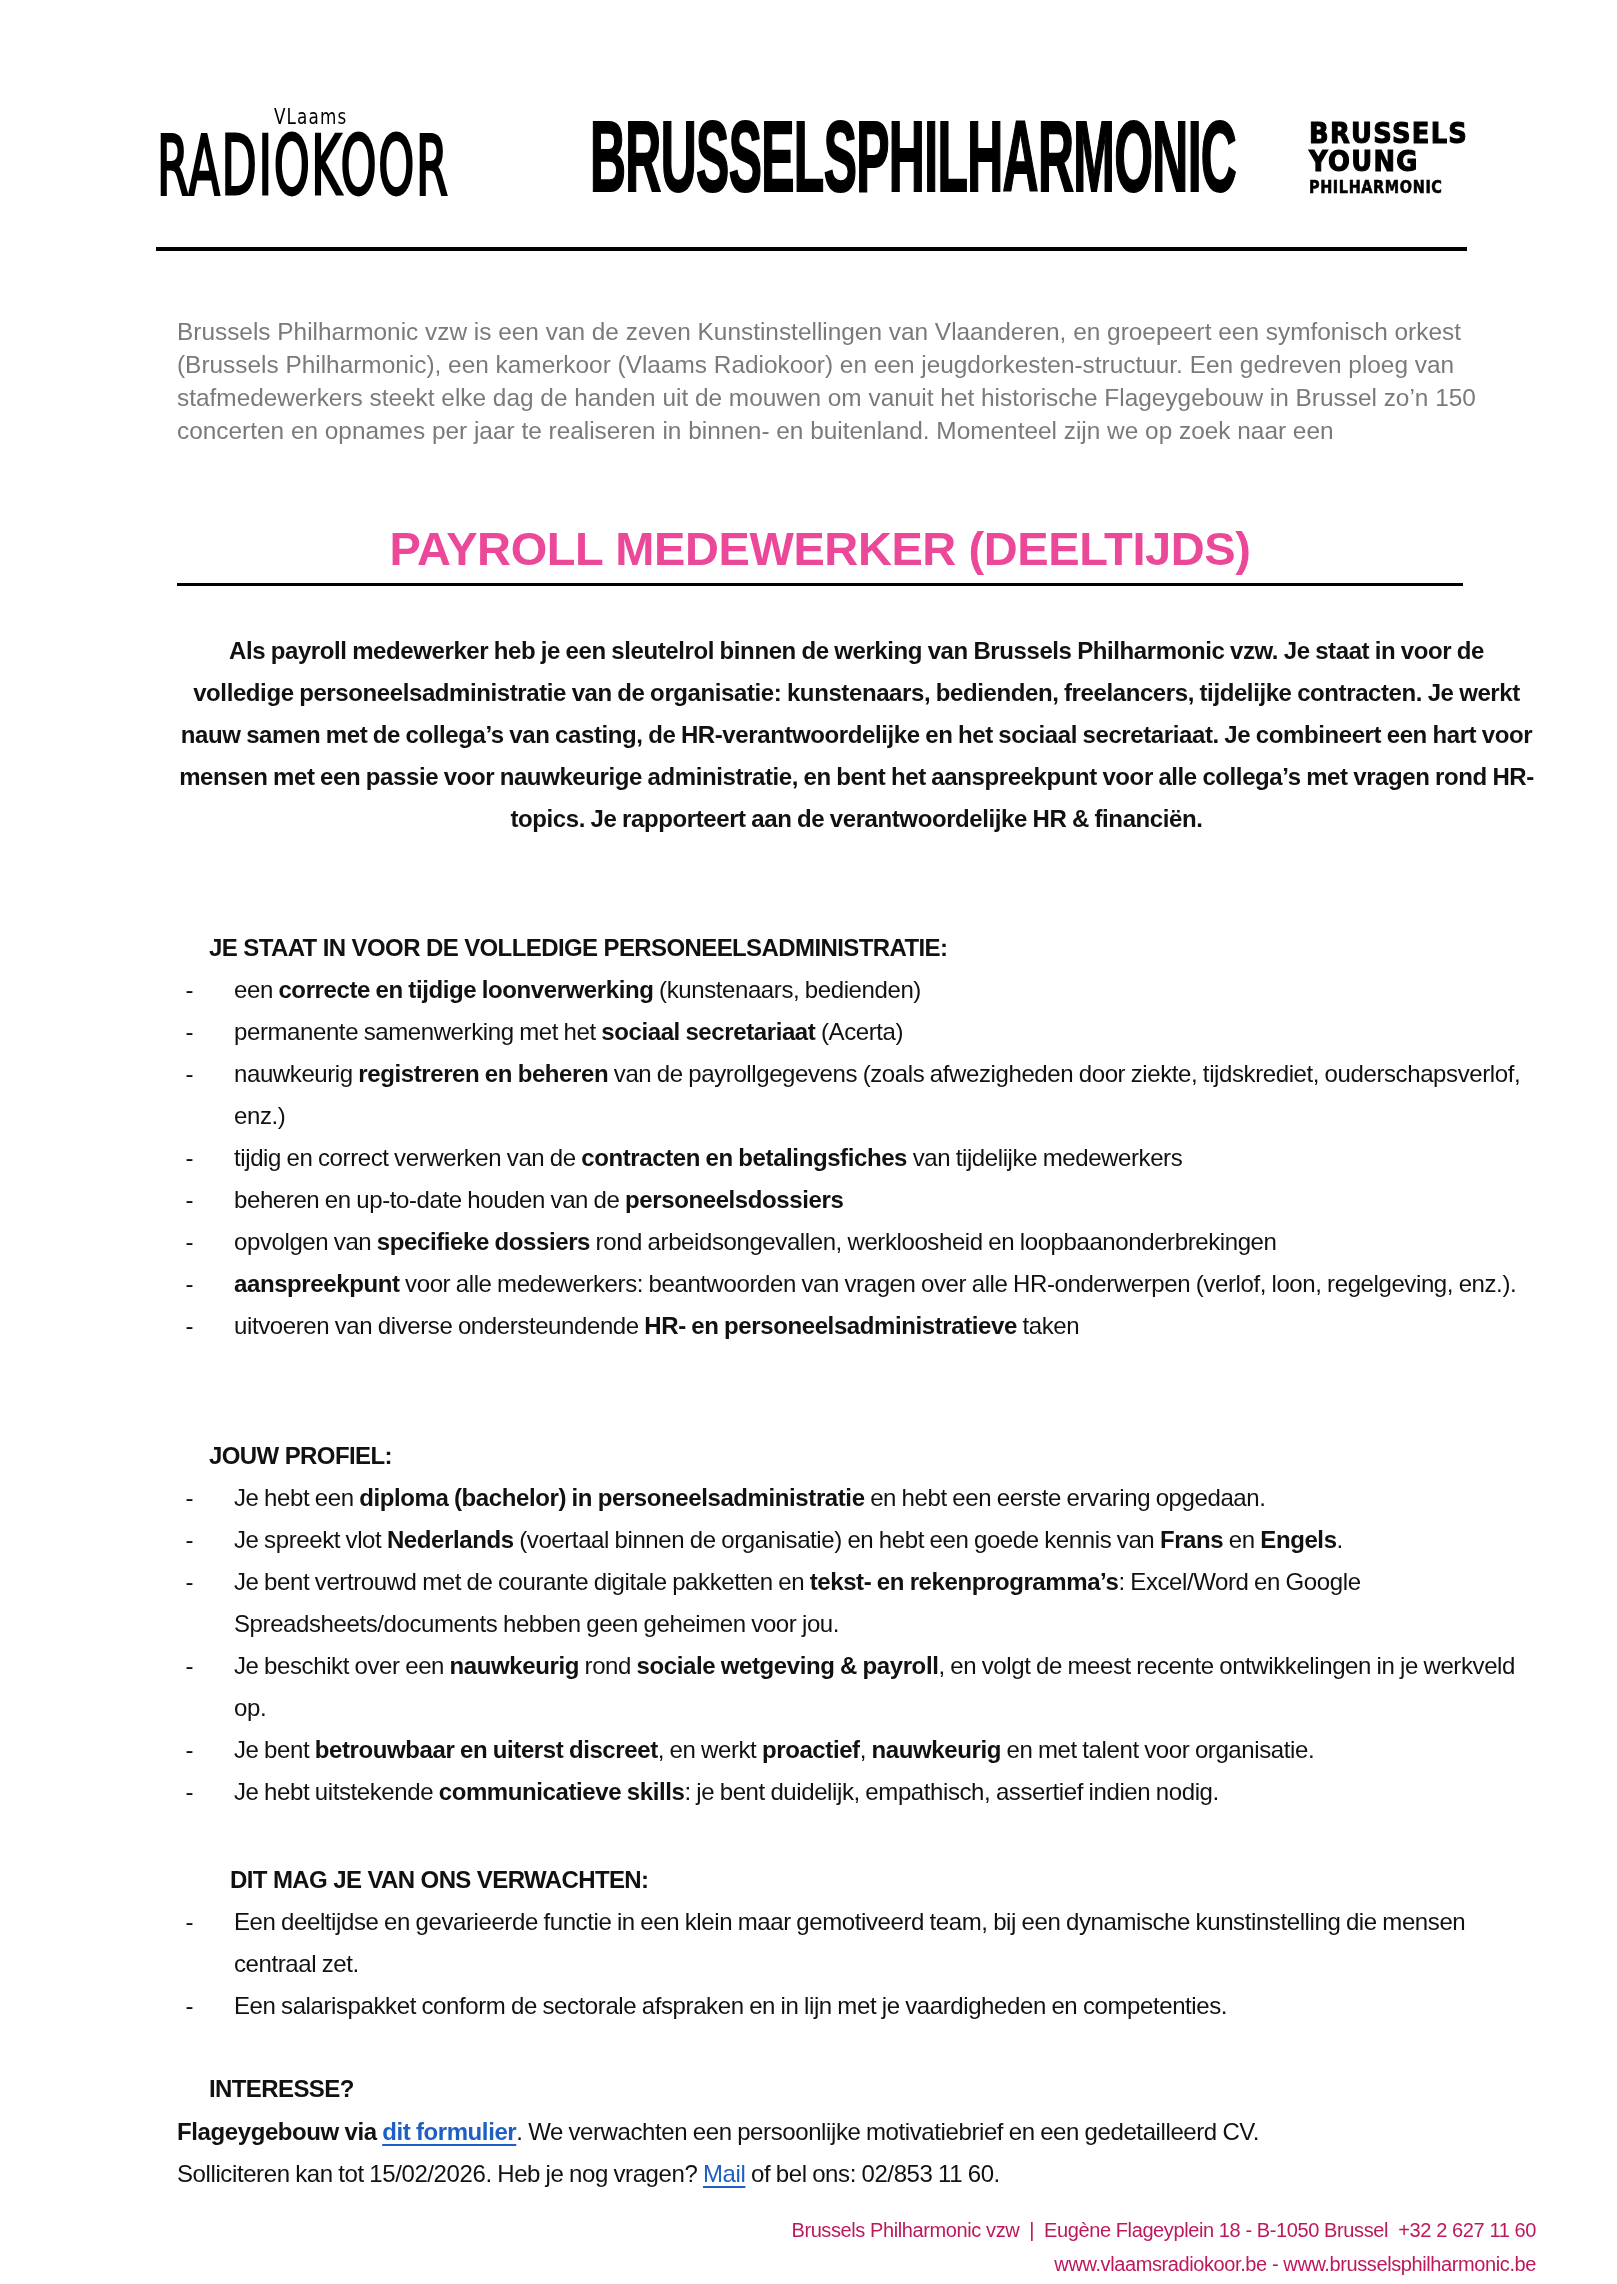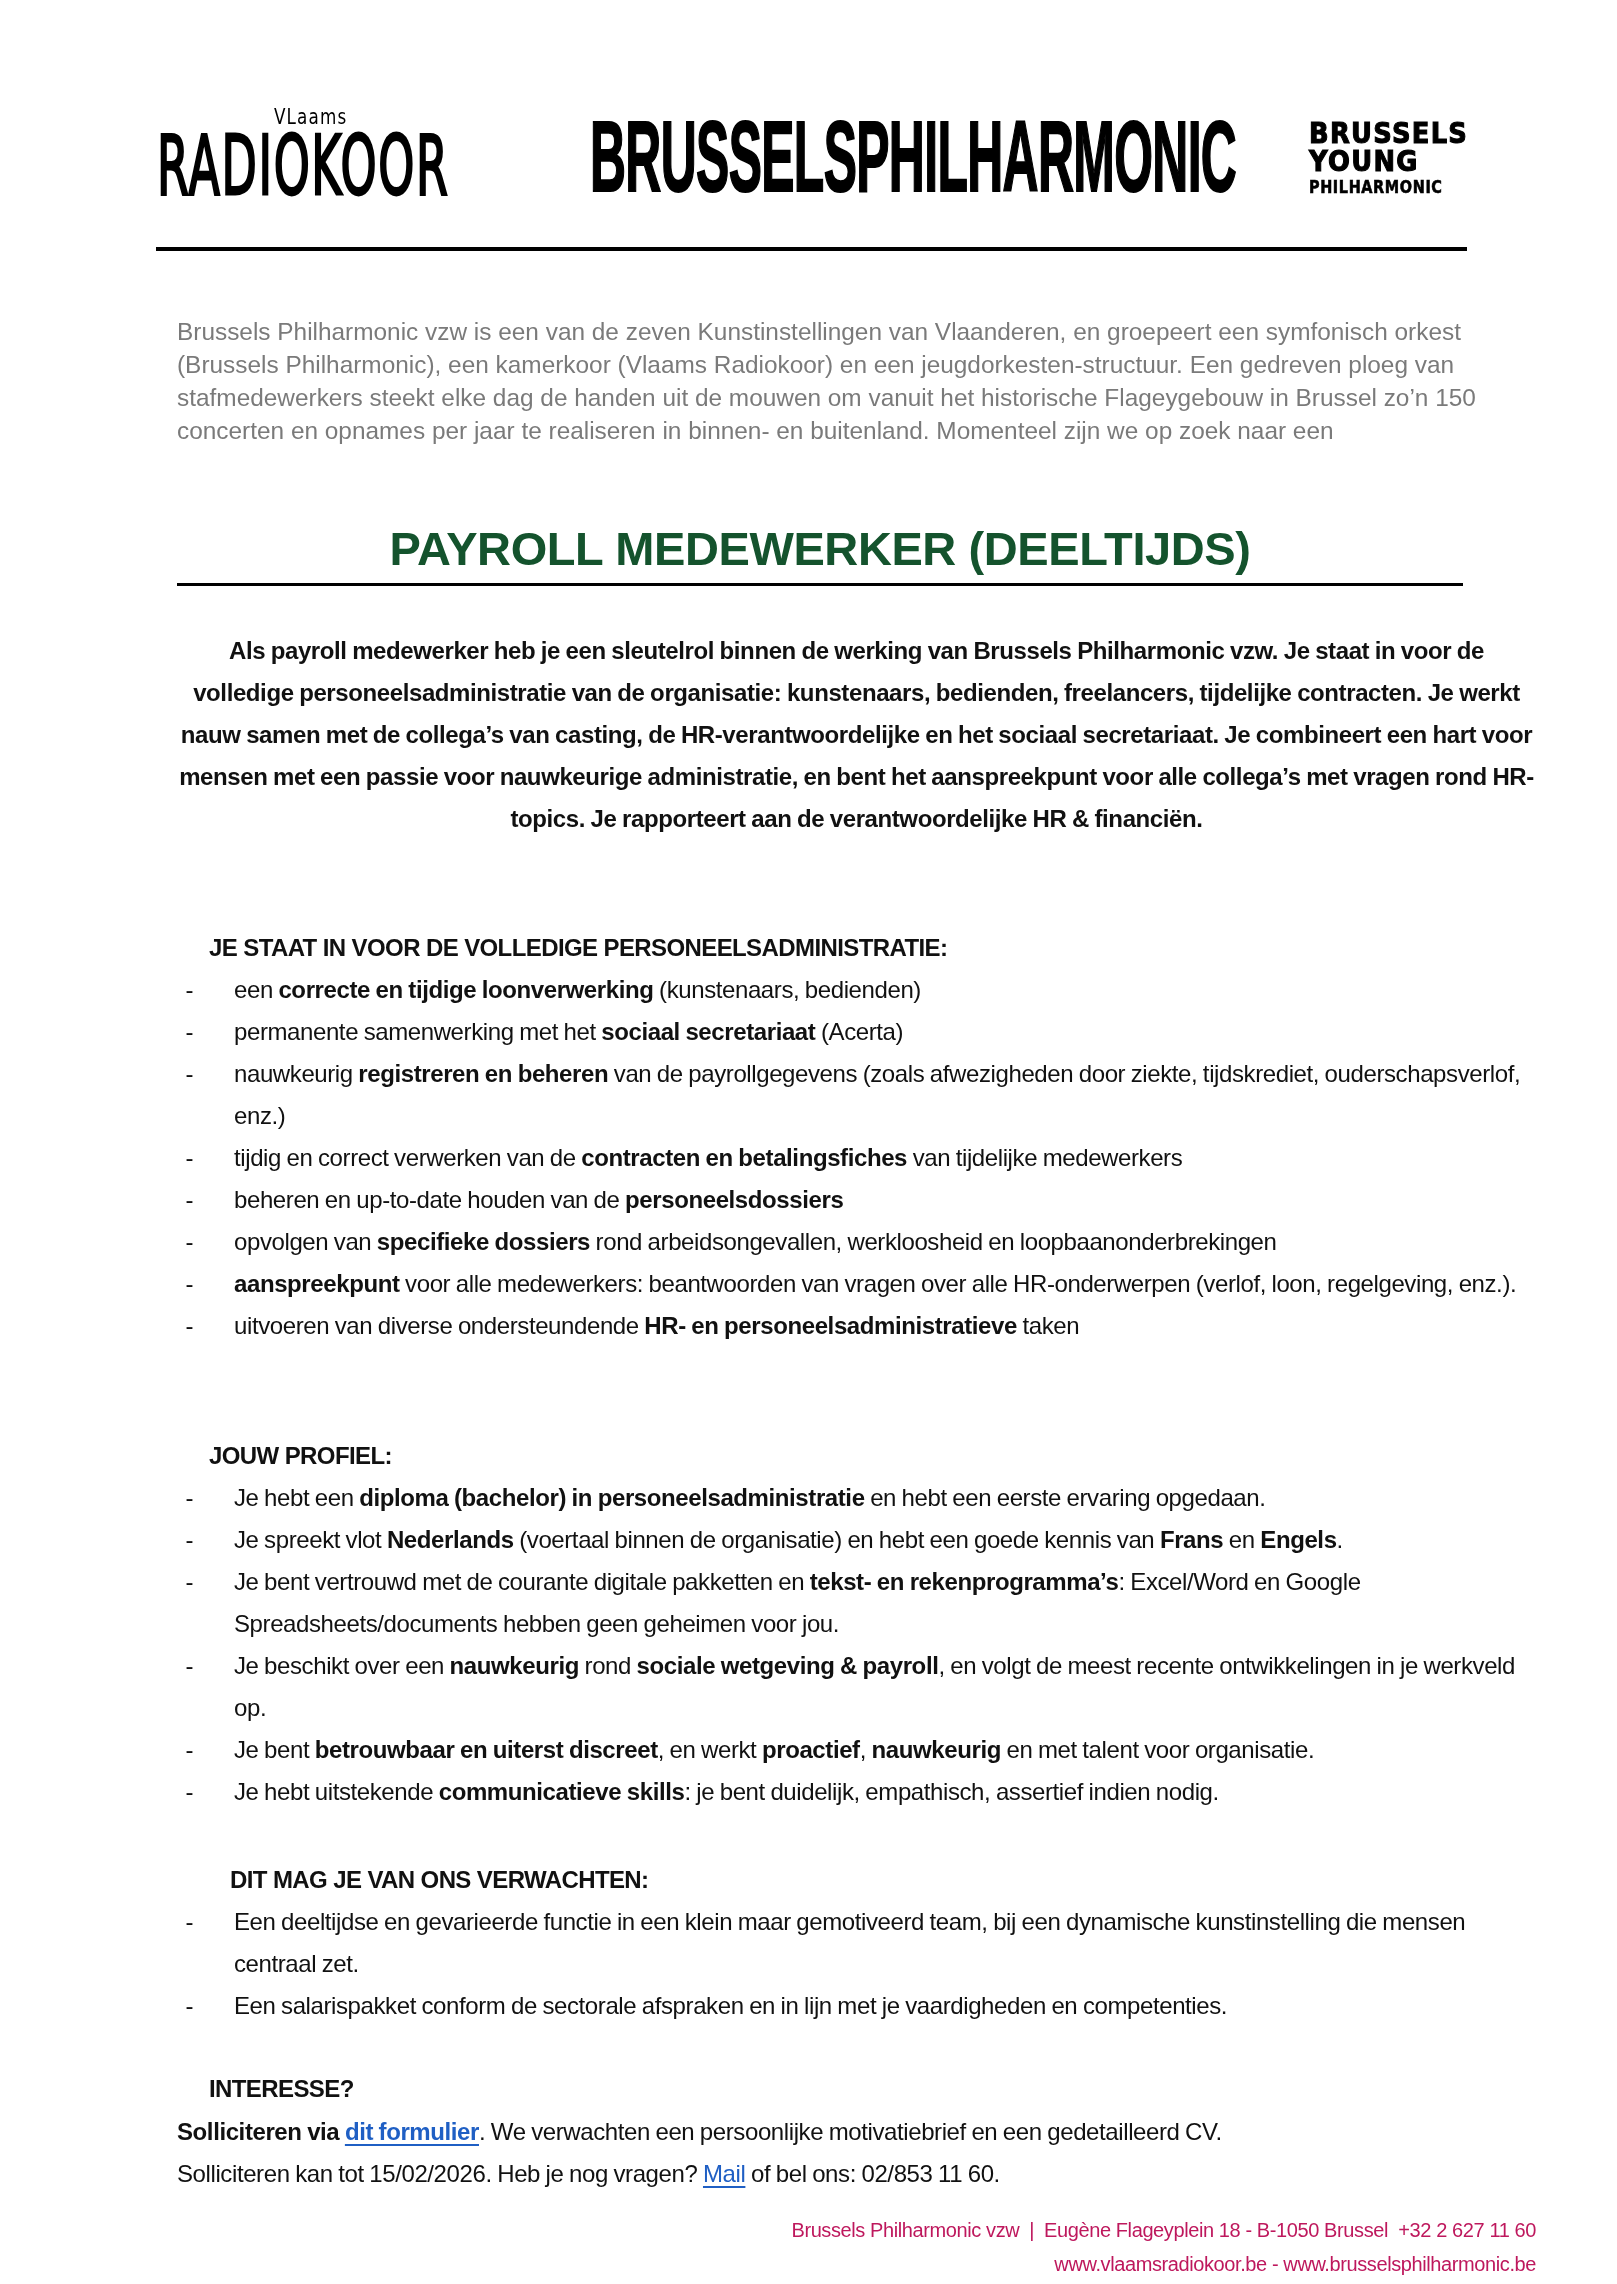--- a/index.html
+++ b/index.html
@@ -18,21 +18,21 @@
   .logo-byp .l1 { position: absolute; left: 0; top: 0; font-family: "DejaVu Sans", sans-serif; font-weight: 700; font-size: 28px; line-height: 1; letter-spacing: 1.4px; color: #000; transform: scaleX(0.92); transform-origin: left top; -webkit-text-stroke: 1.1px #000; }
   .logo-byp .l2 { position: absolute; left: 0; top: 28px; font-family: "DejaVu Sans", sans-serif; font-weight: 700; font-size: 28px; line-height: 1; letter-spacing: 1.4px; color: #000; transform: scaleX(0.92); transform-origin: left top; -webkit-text-stroke: 1.1px #000; }
   .logo-byp .l3 { position: absolute; left: 0; top: 59px; font-family: "DejaVu Sans", sans-serif; font-weight: 700; font-size: 17px; line-height: 1; letter-spacing: 0.7px; color: #000; transform: scaleX(0.85); transform-origin: left top; -webkit-text-stroke: 0.6px #000; }
 
   .header-rule { left: 156px; top: 247px; width: 1311px; height: 3.5px; background: #000; }
 
   
   .intro { left: 177px; top: 315px; width: 1316px; font-family: "Liberation Sans", sans-serif; font-size: 24.4px; line-height: 33px; color: #7a7a7a; }
 
   
-  .title { left: 177px; top: 520px; width: 1286px; text-align: center; font-family: "Liberation Sans", sans-serif; font-weight: 700; font-size: 47px; line-height: 57px; color: #14532d; letter-spacing: -0.4px; }
+  .title { left: 177px; top: 520px; width: 1286px; text-align: center; font-family: "Liberation Sans", sans-serif; font-weight: 700; font-size: 47px; line-height: 57px; color: #ec4899; letter-spacing: -0.4px; }
   .title-rule { left: 177px; top: 583px; width: 1286px; height: 2.8px; background: #000; }
 
   
   .body-text { font-family: "Liberation Sans", sans-serif; font-size: 24px; line-height: 42px; color: #111; }
   .lead { left: 177px; top: 630px; width: 1359px; font-weight: 700; letter-spacing: -0.4px; word-spacing: -0.7px; text-align: center; }
 
   .sec-heading { font-weight: 700; font-size: 24px; line-height: 42px; letter-spacing: -0.6px; color: #111; margin-left: 32px; }
 
   ul.dash { list-style: none; margin: 0; padding: 0; }
   ul.dash li { position: relative; padding-left: 57px; }
@@ -102,21 +102,21 @@
 </ul>
 
 <div class="abs sec-heading sec3-h">DIT MAG JE VAN ONS VERWACHTEN:</div>
 <ul class="abs dash body-text sec3-list">
   <li><span class="dash-mark">-</span><span>Een deeltijdse en gevarieerde functie in een klein maar gemotiveerd team, bij een dynamische kunstinstelling die mensen centraal zet.</span></li>
   <li><span class="dash-mark">-</span><span>Een salarispakket conform de sectorale afspraken en in lijn met je vaardigheden en competenties.</span></li>
 </ul>
 
 <div class="abs sec-heading interesse-h">INTERESSE?</div>
 <div class="abs body-text apply">
-  <div><b>Solliciteren via </b><a class="link" href="#"><b>dit formulier</b></a><span>. We verwachten een persoonlijke motivatiebrief en een gedetailleerd CV.</span></div>
+  <div><b>Flageygebouw via </b><a class="link" href="#"><b>dit formulier</b></a><span>. We verwachten een persoonlijke motivatiebrief en een gedetailleerd CV.</span></div>
   <div><span>Solliciteren kan tot 15/02/2026. Heb je nog vragen? </span><a class="link" href="#">Mail</a><span> of bel ons: 02/853 11 60.</span></div>
 </div>
 
 <div class="abs footer">
   <div><span>Brussels Philharmonic vzw</span><span class="sep">|</span><span>Eugène Flageyplein 18 - B-1050 Brussel</span>&nbsp;&nbsp;<span>+32 2 627 11 60</span></div>
   <div>www.vlaamsradiokoor.be - www.brusselsphilharmonic.be</div>
 </div>
 
 
 </body></html>

